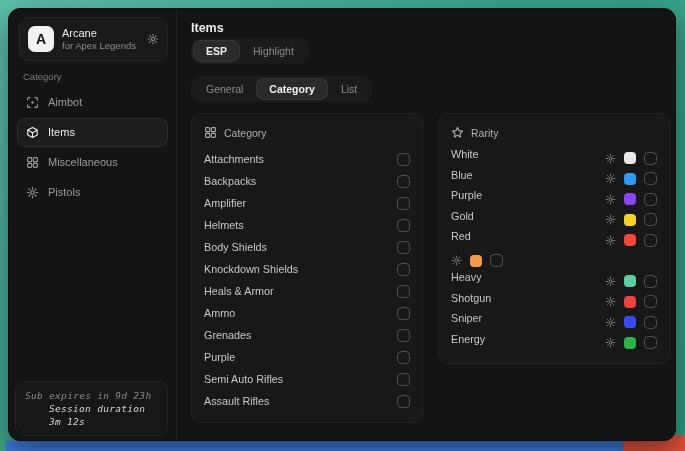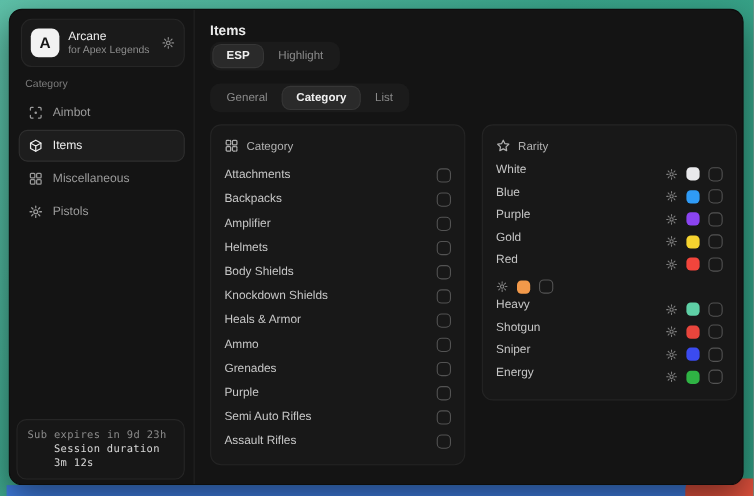--- a/index.html
+++ b/index.html
@@ -45,20 +45,21 @@
     border:1px solid transparent;
   }
   .side-item .icn { display:flex; align-items:center; color:inherit; }
   .side-item.active { background:#1d1d1d; border:1px solid #2f2f2f; color:#ececec; }
 
   .sub-card {
     position:absolute; left:6px; right:8px; bottom:4px;
     background:#171717; border:1px solid #262626; border-radius:9px;
     padding:7px 9px;
     font-family:"DejaVu Sans Mono", monospace;
+    font-style:italic;
   }
   .sub-line1 { color:#8a8a8a; font-size:9.5px; line-height:13px; letter-spacing:.3px; }
   .sub-line2 { color:#d8d8d8; font-size:9.5px; line-height:13px; letter-spacing:.3px;margin-left:24px; }
 
   
   .main { flex:1; padding:12px 16px 0 14px; position:relative; }
   .page-title { color:#ececec; font-size:12.5px; font-weight:bold; line-height:14px; }
 
   .tab-group {
     display:inline-flex; align-items:center; gap:2px;

